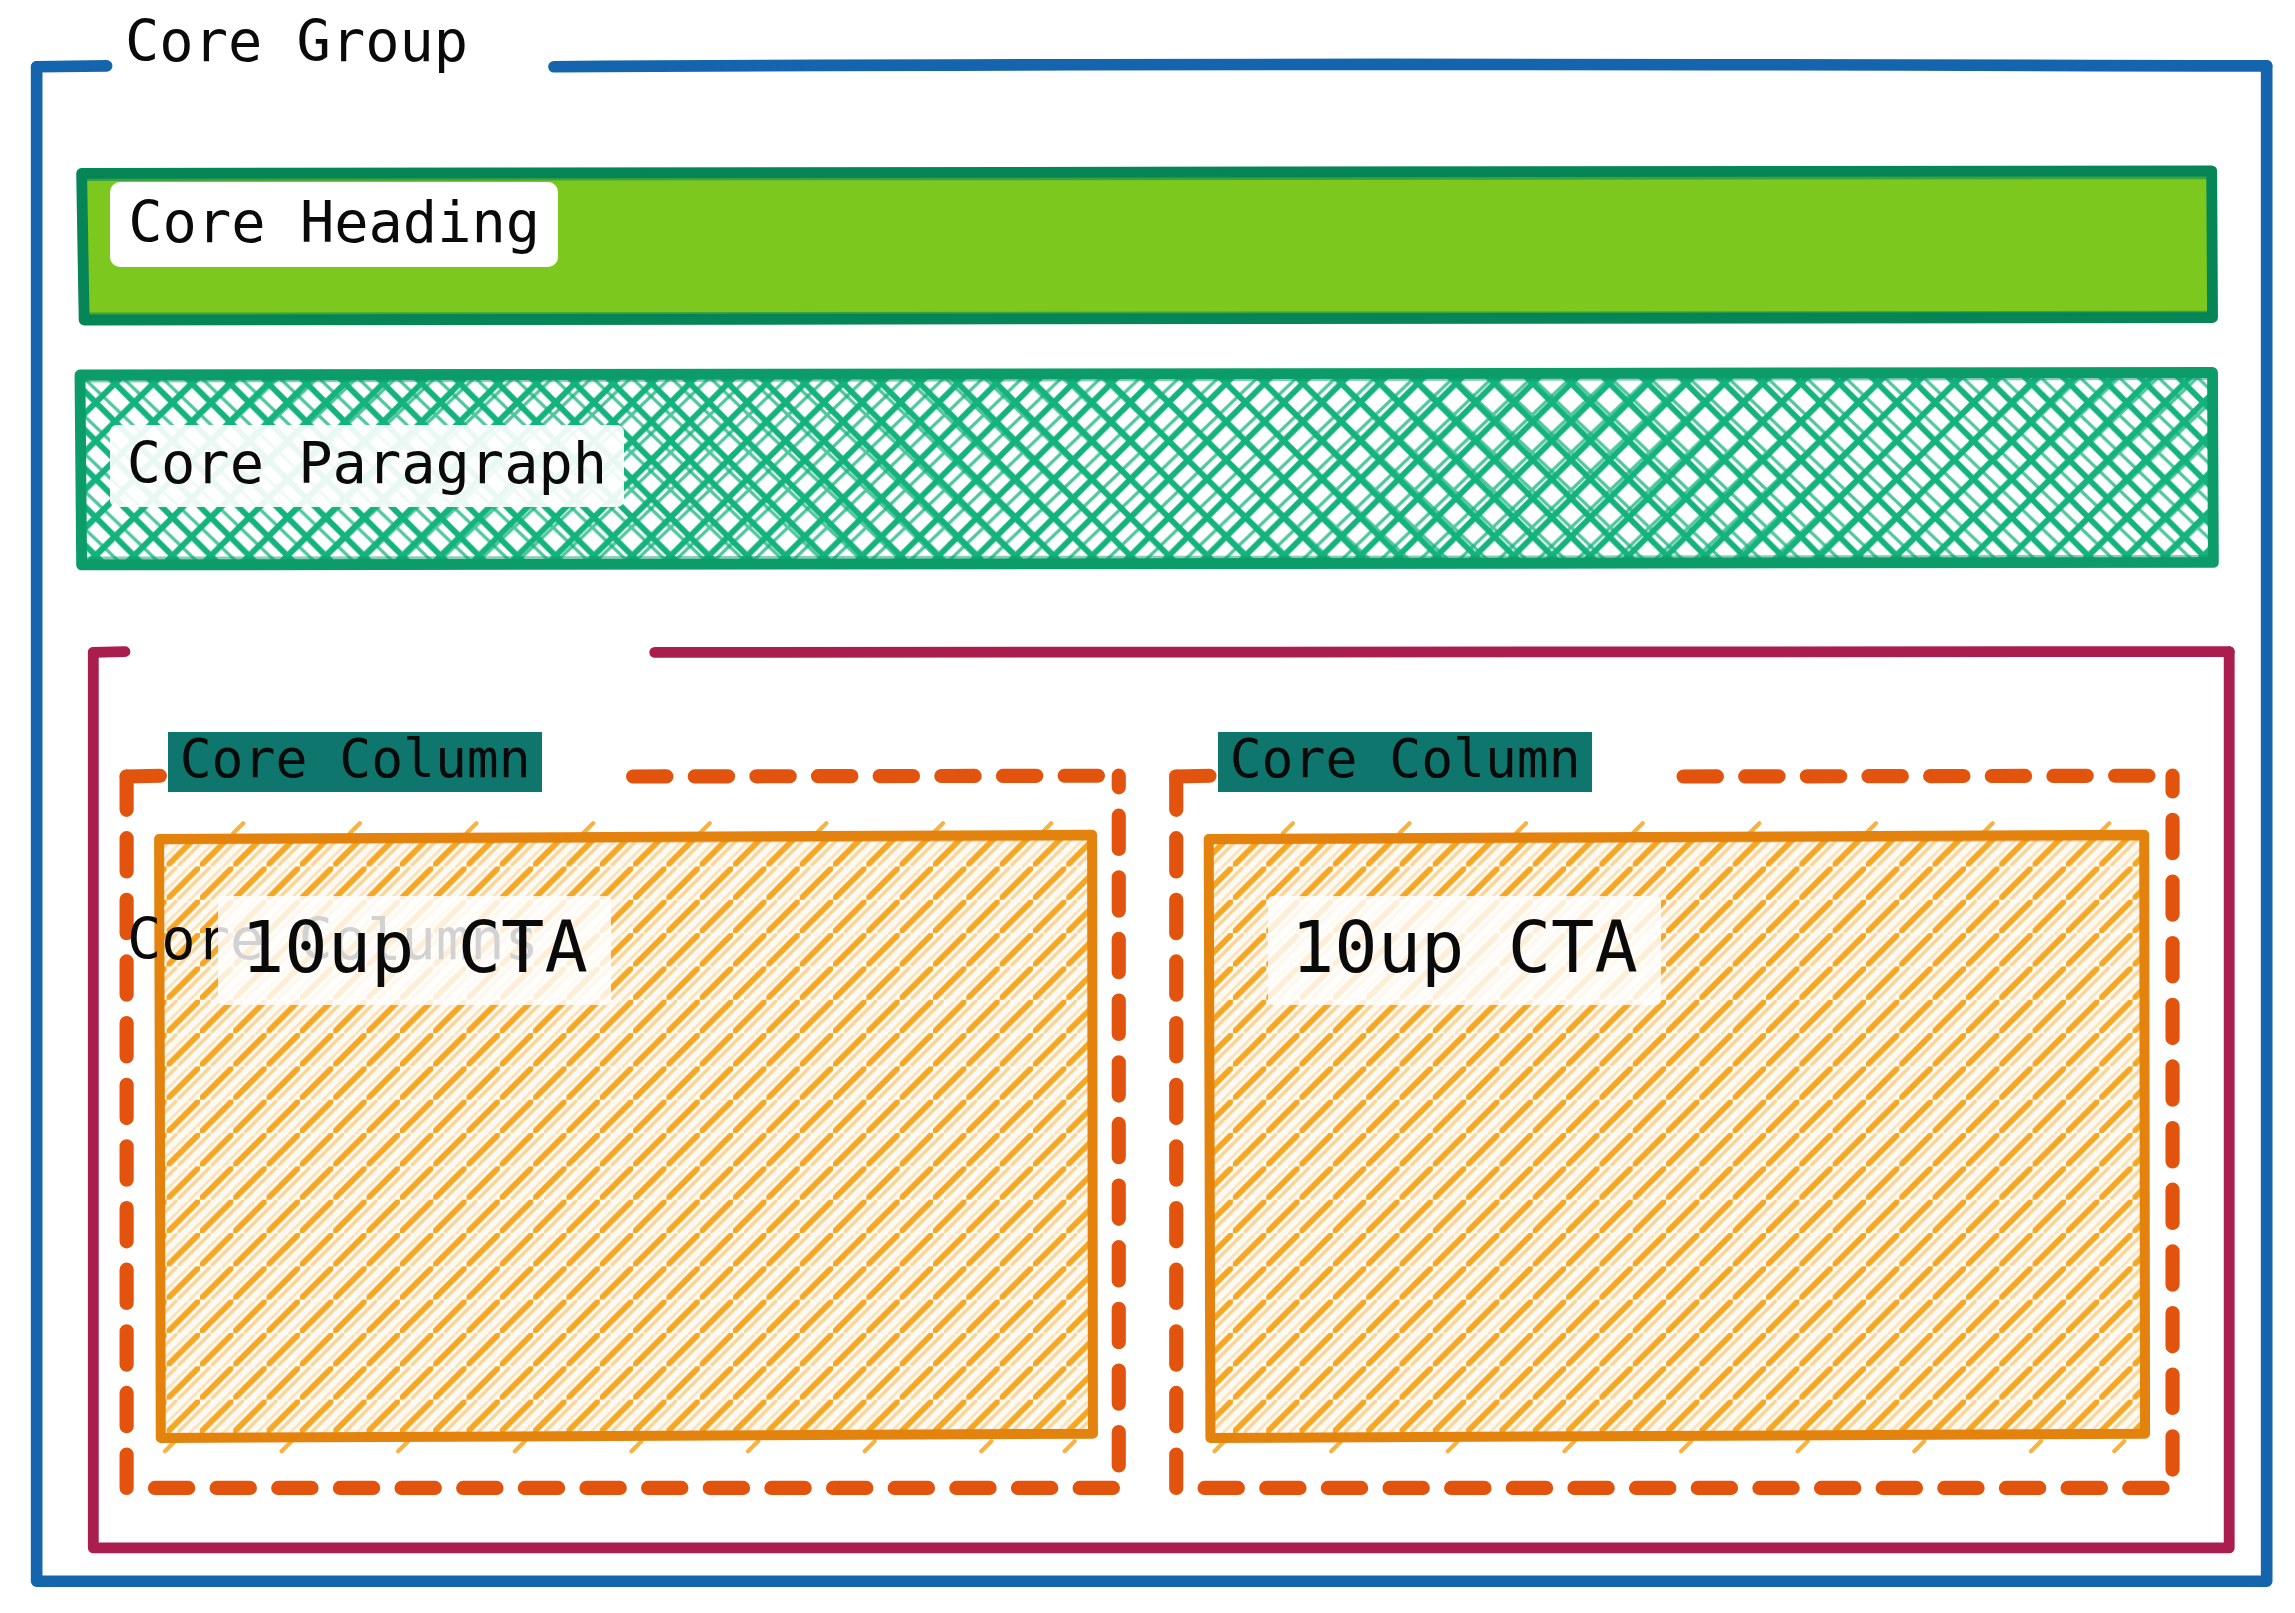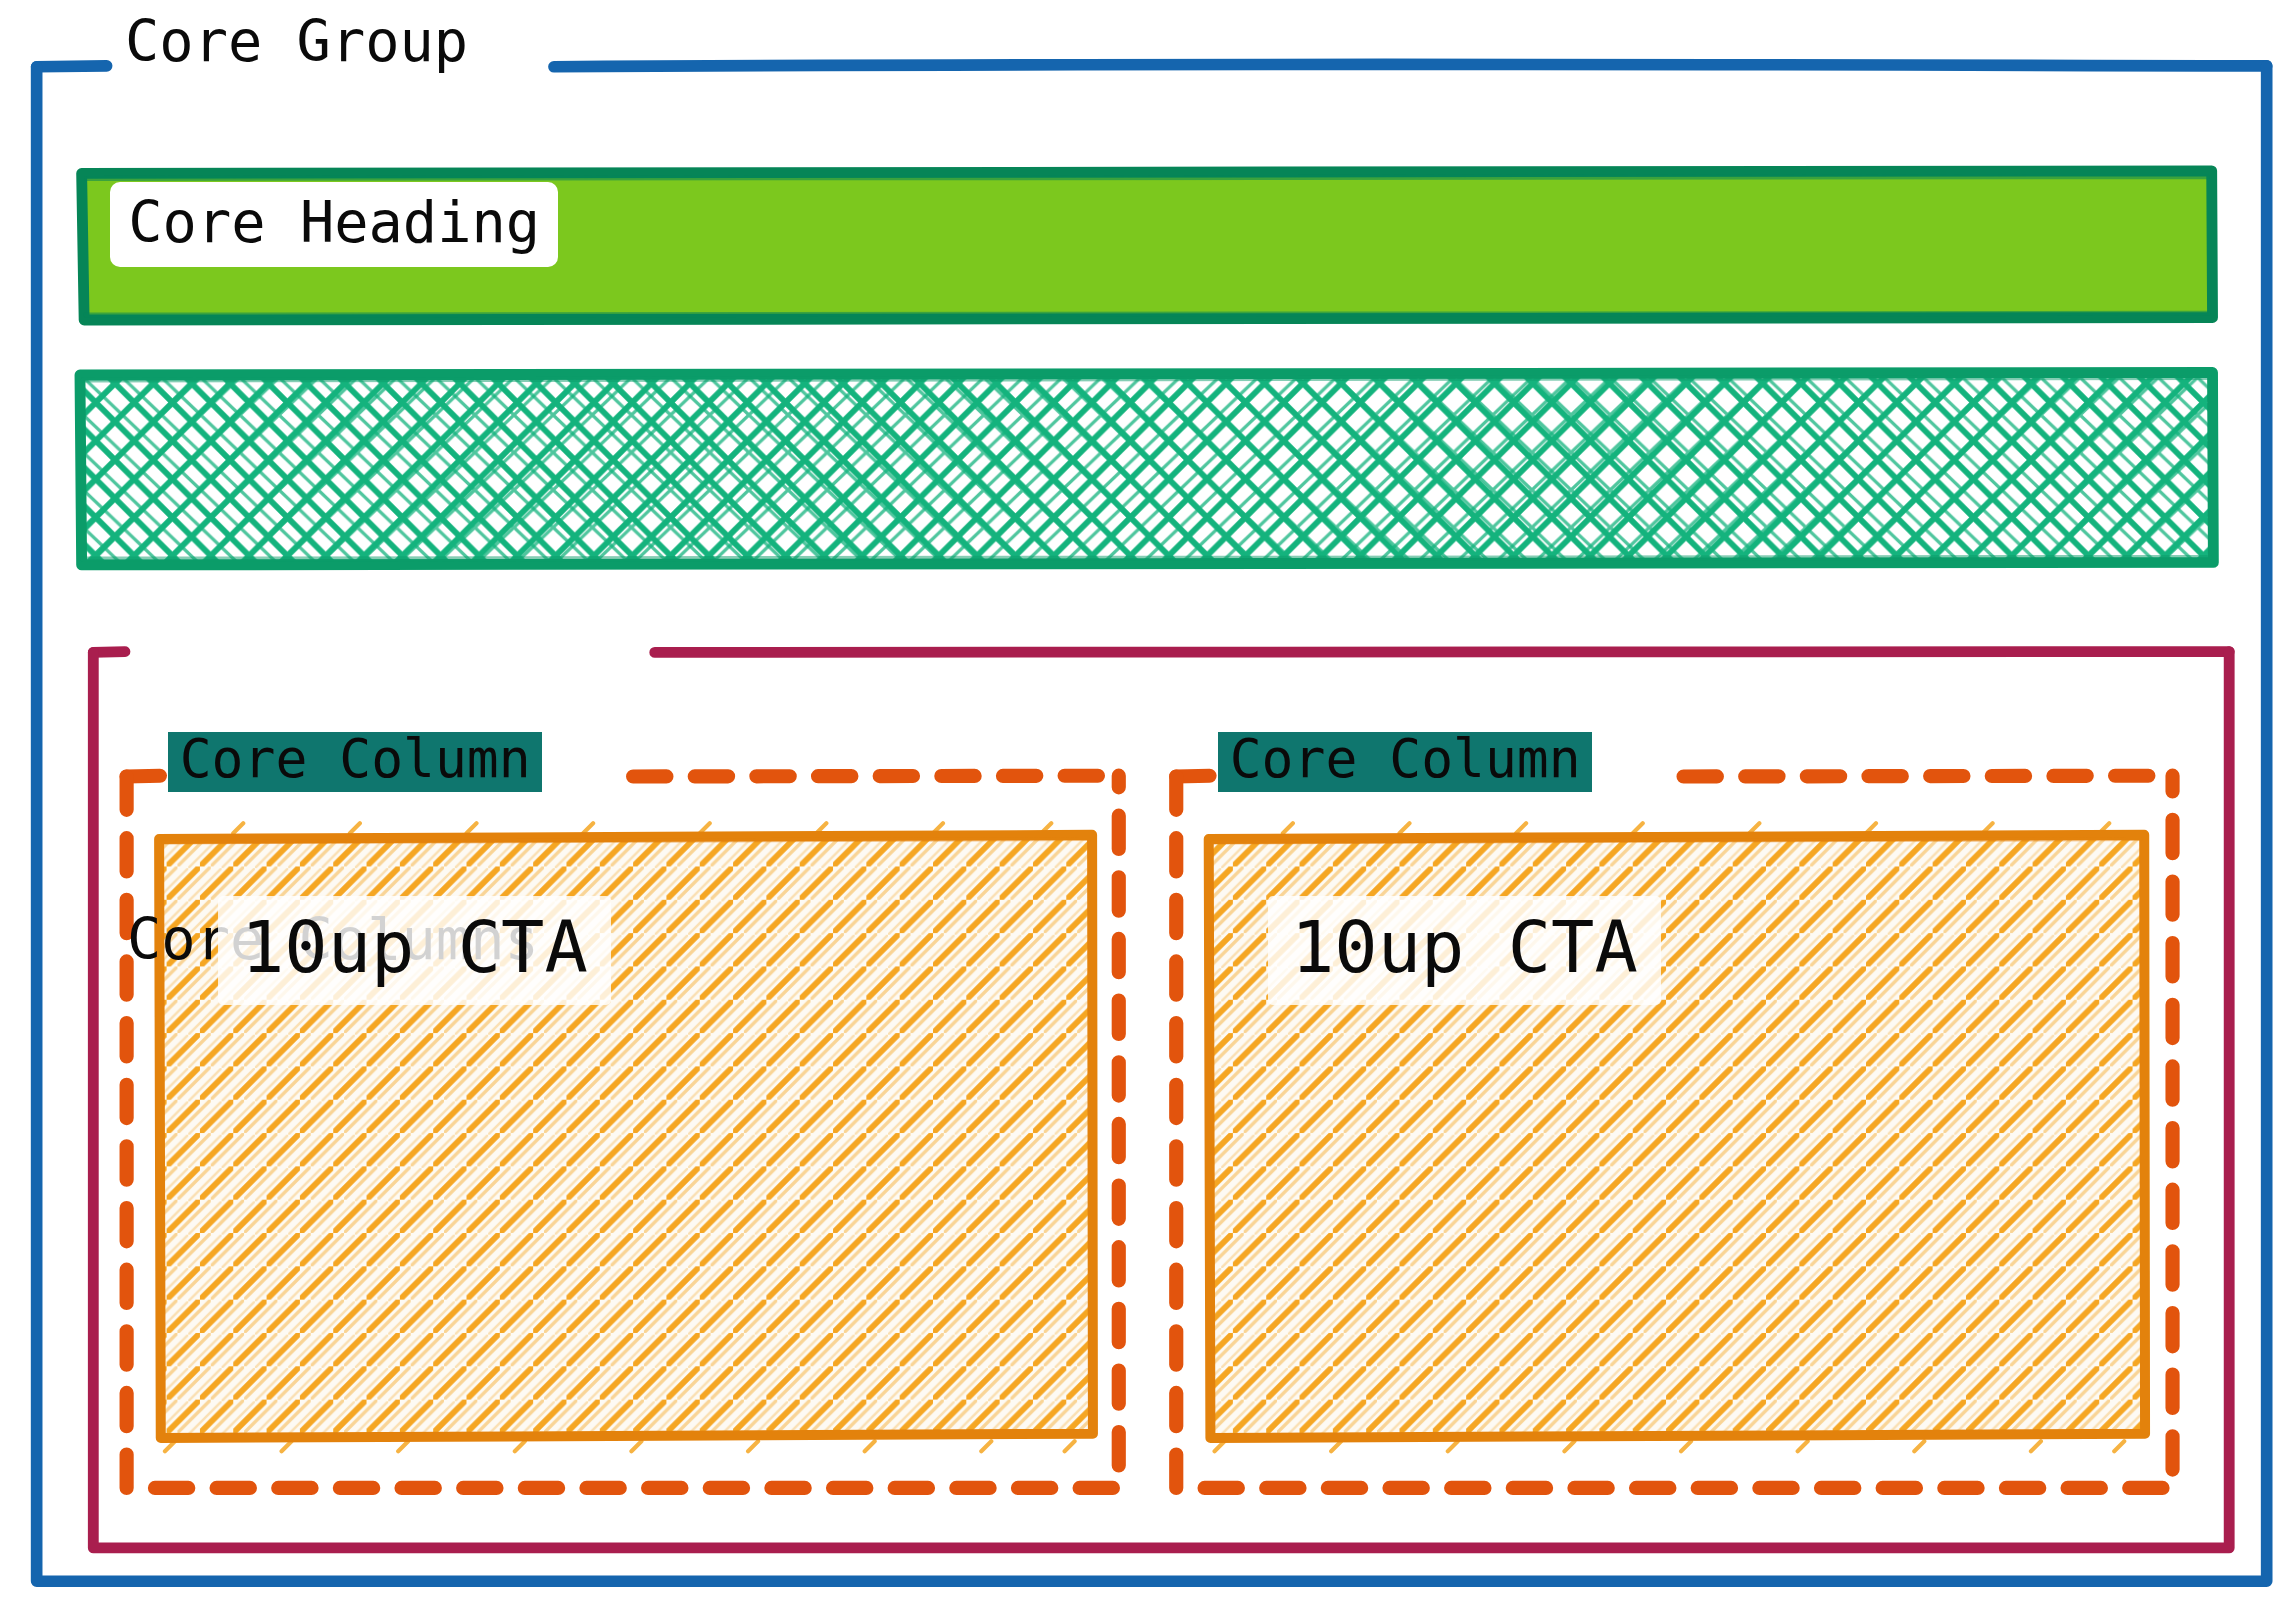--- a/index.html
+++ b/index.html
@@ -218,20 +218,21 @@
       </g>
       <path d="M1451,1007 L2574,1002 L2575,1721 L1453,1726 Z" stroke="#e3820c" stroke-width="12" fill="none" stroke-linecap="round" stroke-linejoin="round"></path>
       <path d="M1456,1011 L2570,1007" stroke="#e3820c" stroke-width="5" fill="none" stroke-linecap="round" opacity="0.5"></path>
     </g>
   </svg>
 
   <div class="lbl lbl-group">Core Group</div>
 
   <div class="lbl lbl-chip lbl-heading">Core Heading</div>
 
+  <div class="lbl lbl-paragraph">Core Paragraph</div>
 
   <div class="lbl lbl-columns">Core Columns</div>
 
   <div class="lbl lbl-column lbl-column-a">Core Column</div>
 
   <div class="lbl lbl-column lbl-column-b">Core Column</div>
 
   <div class="lbl lbl-cta lbl-cta-a">10up CTA</div>
 
   <div class="lbl lbl-cta lbl-cta-b">10up CTA</div>

